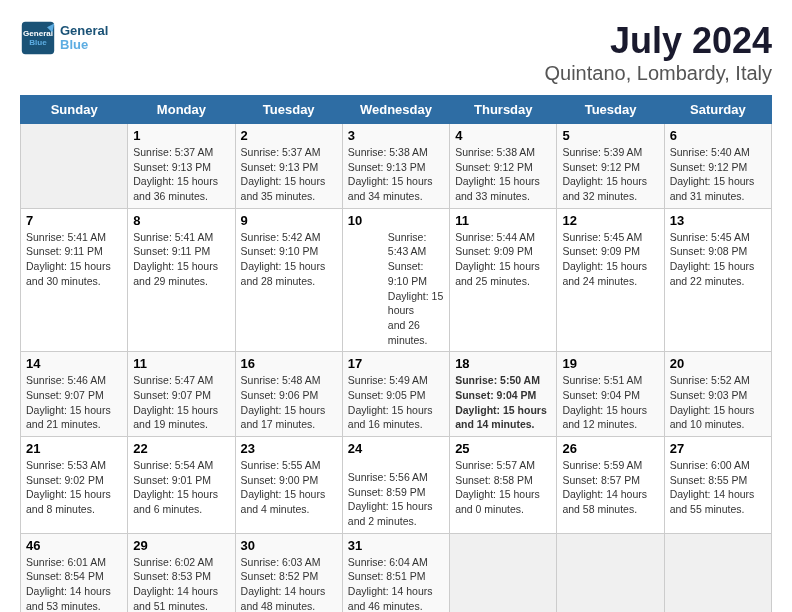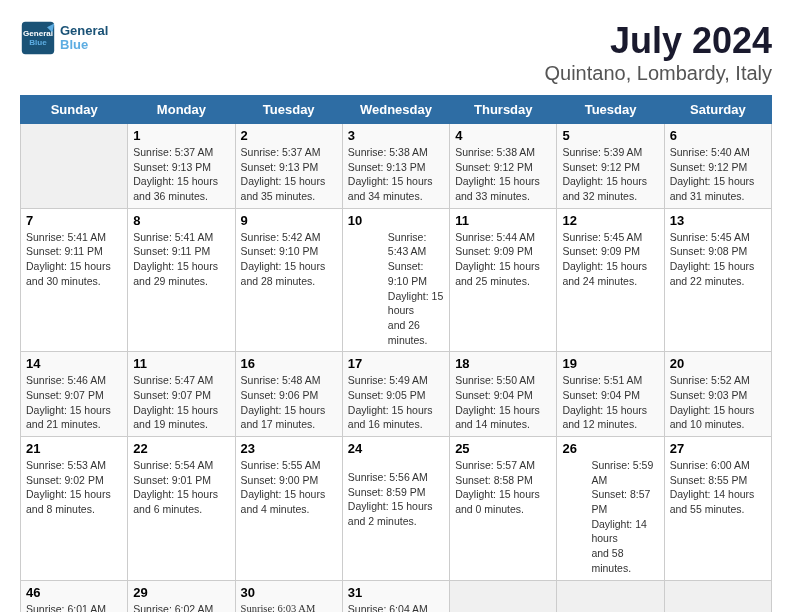--- a/index.html
+++ b/index.html
@@ -234,21 +234,21 @@
         </td>
         <td>
           <span class="day-number">17</span>
           <div class="day-detail" style="white-space: pre-line;">Sunrise: 5:49 AM
 Sunset: 9:05 PM
 Daylight: 15 hours
 and 16 minutes.</div>
         </td>
         <td>
           <span class="day-number">18</span>
-          <div class="day-detail" style="white-space: pre-line;">Sunrise: 5:50 AM
+          <div class="day-detail" style="white-space: pre-line; font-weight: bold;">Sunrise: 5:50 AM
 Sunset: 9:04 PM
 Daylight: 15 hours
 and 14 minutes.</div>
         </td>
         <td>
           <span class="day-number">19</span>
           <div class="day-detail" style="white-space: pre-line;">Sunrise: 5:51 AM
 Sunset: 9:04 PM
 Daylight: 15 hours
 and 12 minutes.</div>
@@ -292,21 +292,21 @@
         </td>
         <td>
           <span class="day-number">25</span>
           <div class="day-detail" style="white-space: pre-line;">Sunrise: 5:57 AM
 Sunset: 8:58 PM
 Daylight: 15 hours
 and 0 minutes.</div>
         </td>
         <td>
           <span class="day-number">26</span>
-          <div class="day-detail" style="white-space: pre-line; margin-left: 29px;">Sunrise: 5:59 AM
+          <div class="day-detail" style="white-space: pre-line;">Sunrise: 5:59 AM
 Sunset: 8:57 PM
 Daylight: 14 hours
 and 58 minutes.</div>
         </td>
         <td>
           <span class="day-number">27</span>
           <div class="day-detail" style="white-space: pre-line;">Sunrise: 6:00 AM
 Sunset: 8:55 PM
 Daylight: 14 hours
 and 55 minutes.</div>
@@ -322,21 +322,21 @@
         </td>
         <td>
           <span class="day-number">29</span>
           <div class="day-detail" style="white-space: pre-line;">Sunrise: 6:02 AM
 Sunset: 8:53 PM
 Daylight: 14 hours
 and 51 minutes.</div>
         </td>
         <td>
           <span class="day-number">30</span>
-          <div class="day-detail" style="white-space: pre-line; font-family: Liberation Serif, serif;">Sunrise: 6:03 AM
+          <div class="day-detail" style="white-space: pre-line;">Sunrise: 6:03 AM
 Sunset: 8:52 PM
 Daylight: 14 hours
 and 48 minutes.</div>
         </td>
         <td>
           <span class="day-number">31</span>
           <div class="day-detail" style="white-space: pre-line;">Sunrise: 6:04 AM
 Sunset: 8:51 PM
 Daylight: 14 hours
 and 46 minutes.</div>

